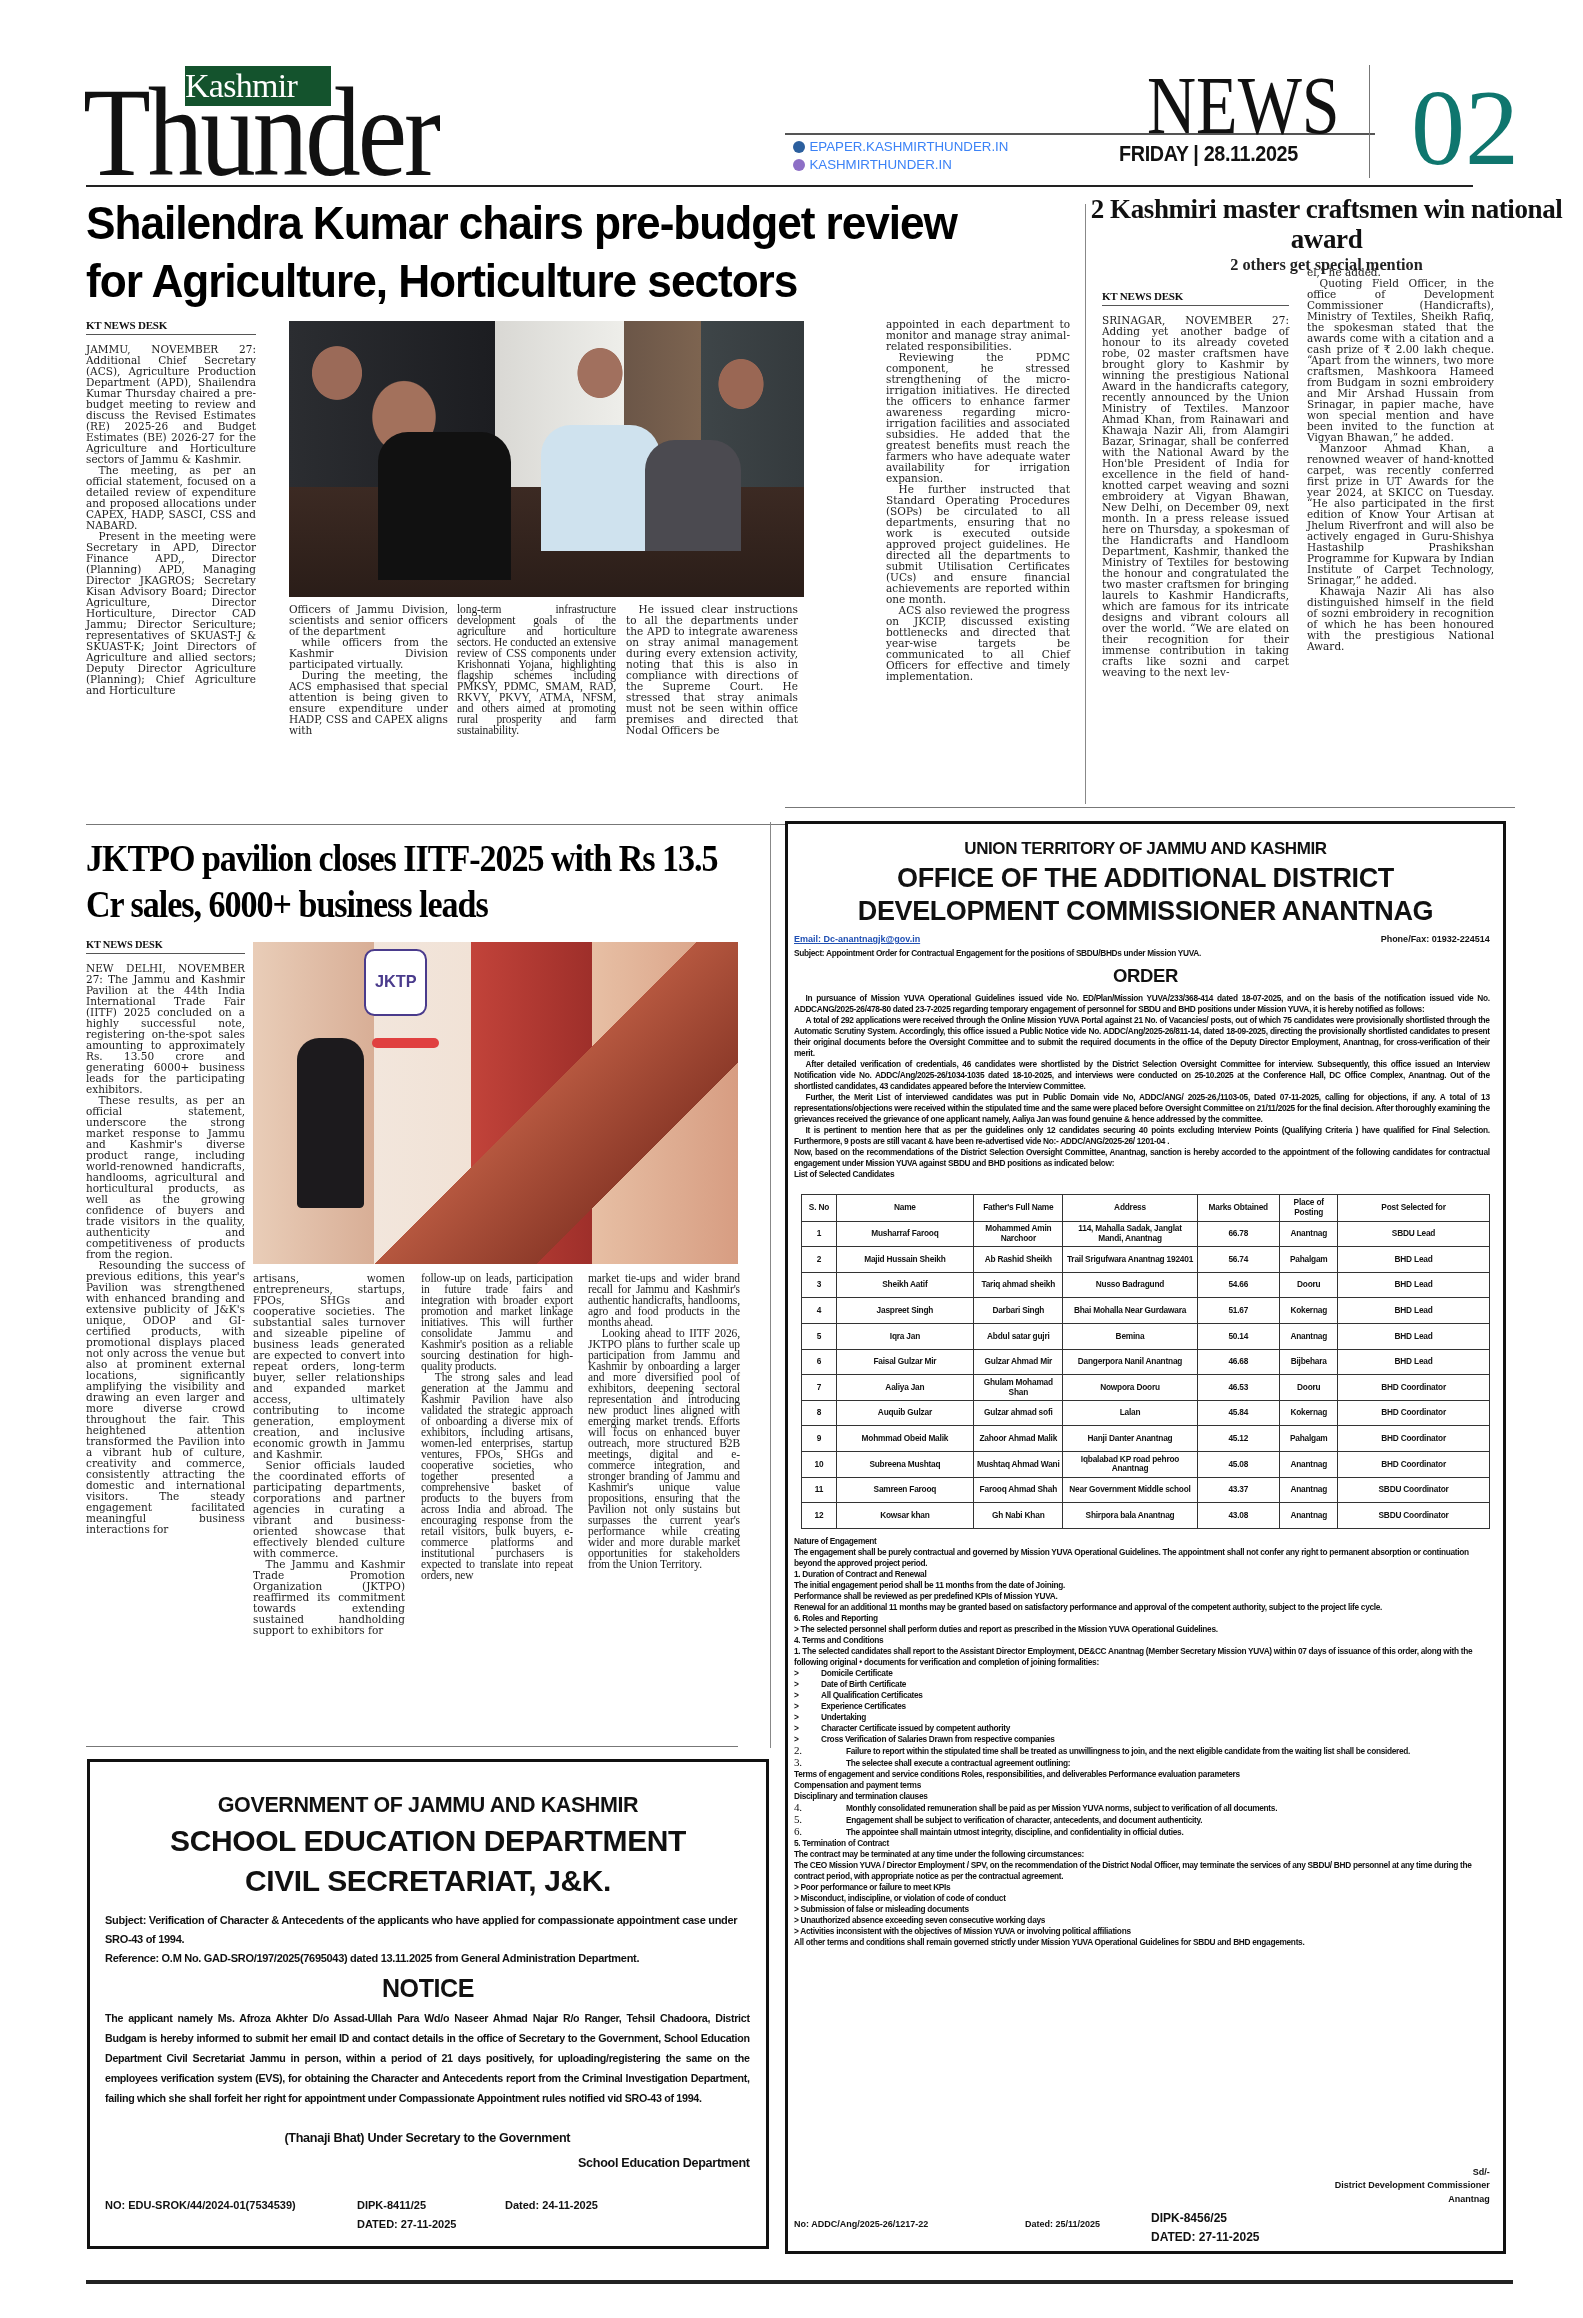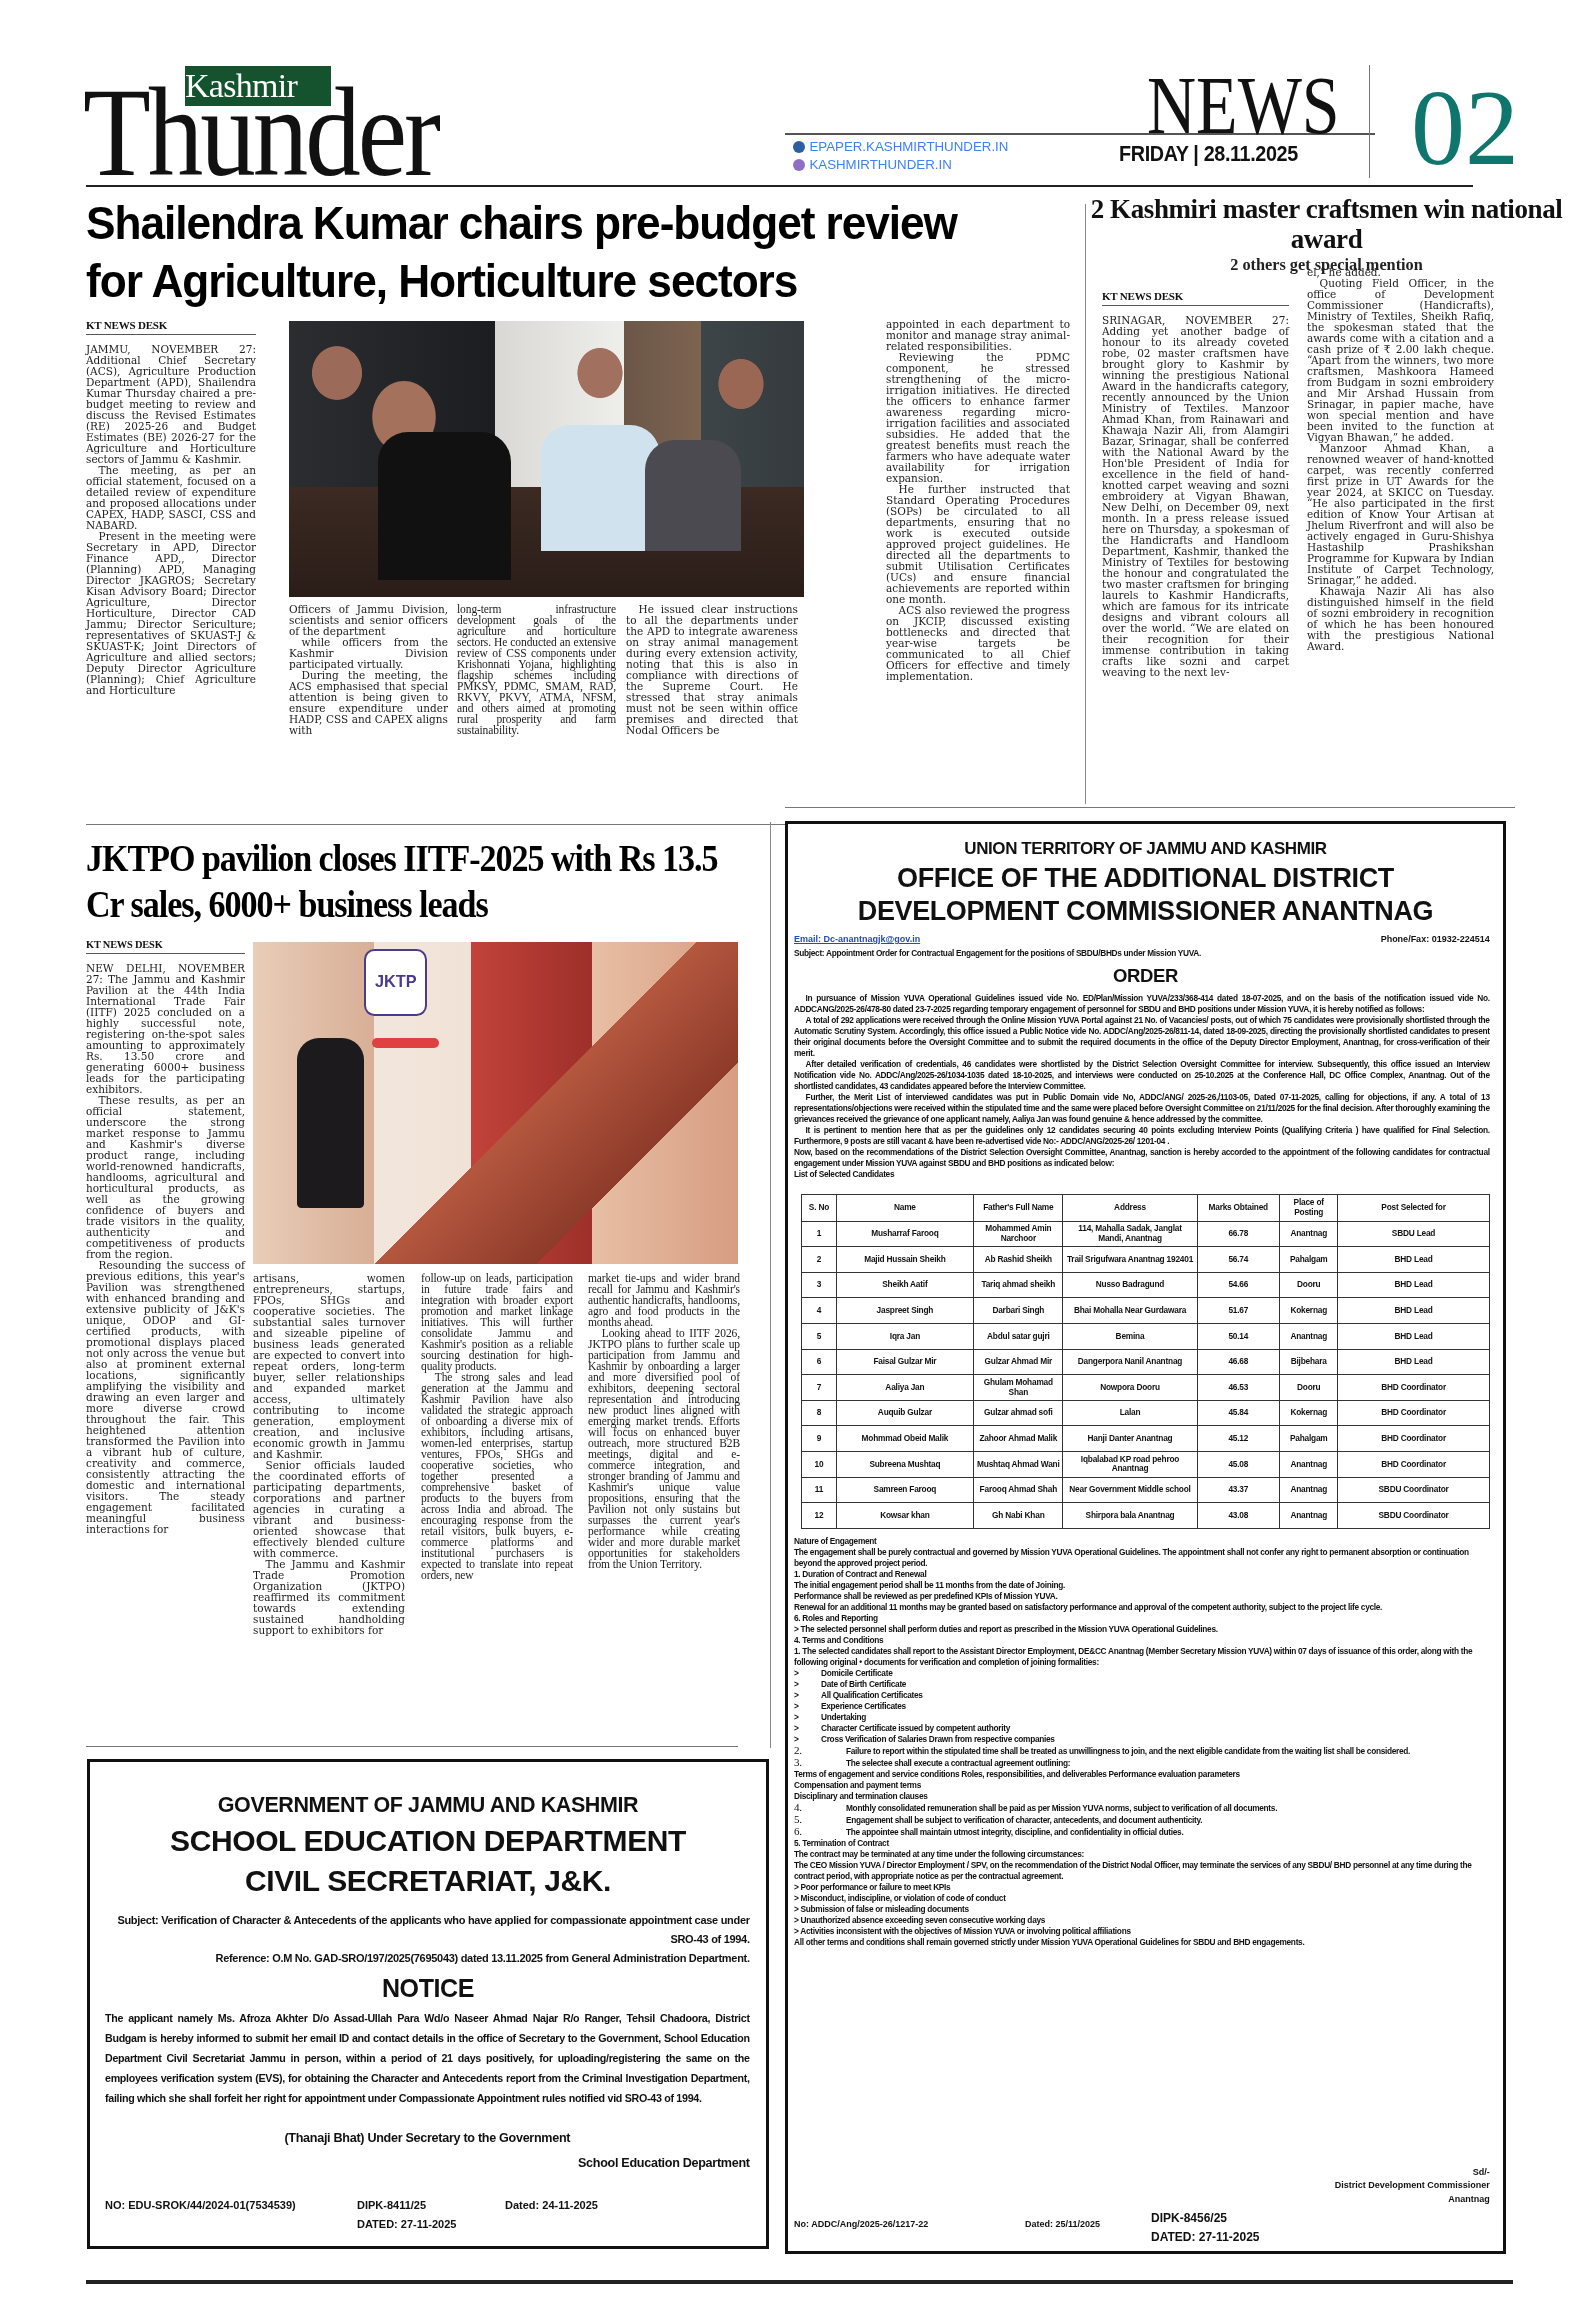--- a/index.html
+++ b/index.html
@@ -31,21 +31,21 @@
   .hrule { position:absolute; height:0.7px; background:#777; }
 
   .h-craft { position:absolute; left:1082px; top:194px; width:489px; text-align:center; font-family:"Liberation Serif", serif; font-weight:bold; font-size:27px; line-height:30px; color:#111; letter-spacing:-0.4px; }
   .sub-craft { position:absolute; left:1082px; top:255px; width:489px; text-align:center; font-family:"Liberation Serif", serif; font-weight:bold; font-size:16.3px; color:#222; }
 
   .h-jktpo { position:absolute; left:86px; top:836px; width:711px; font-family:"Liberation Serif", serif; font-weight:bold; font-size:37px; line-height:46px; color:#000; letter-spacing:-1.1px; transform:scaleX(0.92); transform-origin:top left; }
 
   
   .ad-box { position:absolute; border:3px solid #111; background:#fff; font-family:"Liberation Sans", sans-serif; color:#111; }
   .ad-h1 { text-align:center; font-weight:bold; letter-spacing:-0.4px; }
-  .ad-body { font-size:10px; line-height:14px; font-weight:bold; letter-spacing:-0.3px; transform-origin:top left;text-align:right; }
+  .ad-body { font-size:10px; line-height:14px; font-weight:bold; letter-spacing:-0.3px; transform-origin:top left; }
   .ad-small { font-size:8.3px; line-height:11px; font-weight:bold; letter-spacing:-0.3px; }
 
   table.sel { border-collapse:collapse; width:100%; font-size:8.3px; font-weight:bold; letter-spacing:-0.2px; }
   table.sel th, table.sel td { border:0.7px solid #333; text-align:center; vertical-align:middle; padding:0.7px 2.2px; line-height:9.6px; }
   table.sel th { height:27px; }
   table.sel td { height:25.6px; }
 
   .bottom-rule { position:absolute; left:86px; top:2280px; width:1427px; height:3.7px; background:#222; }
 </style>
 </head>

